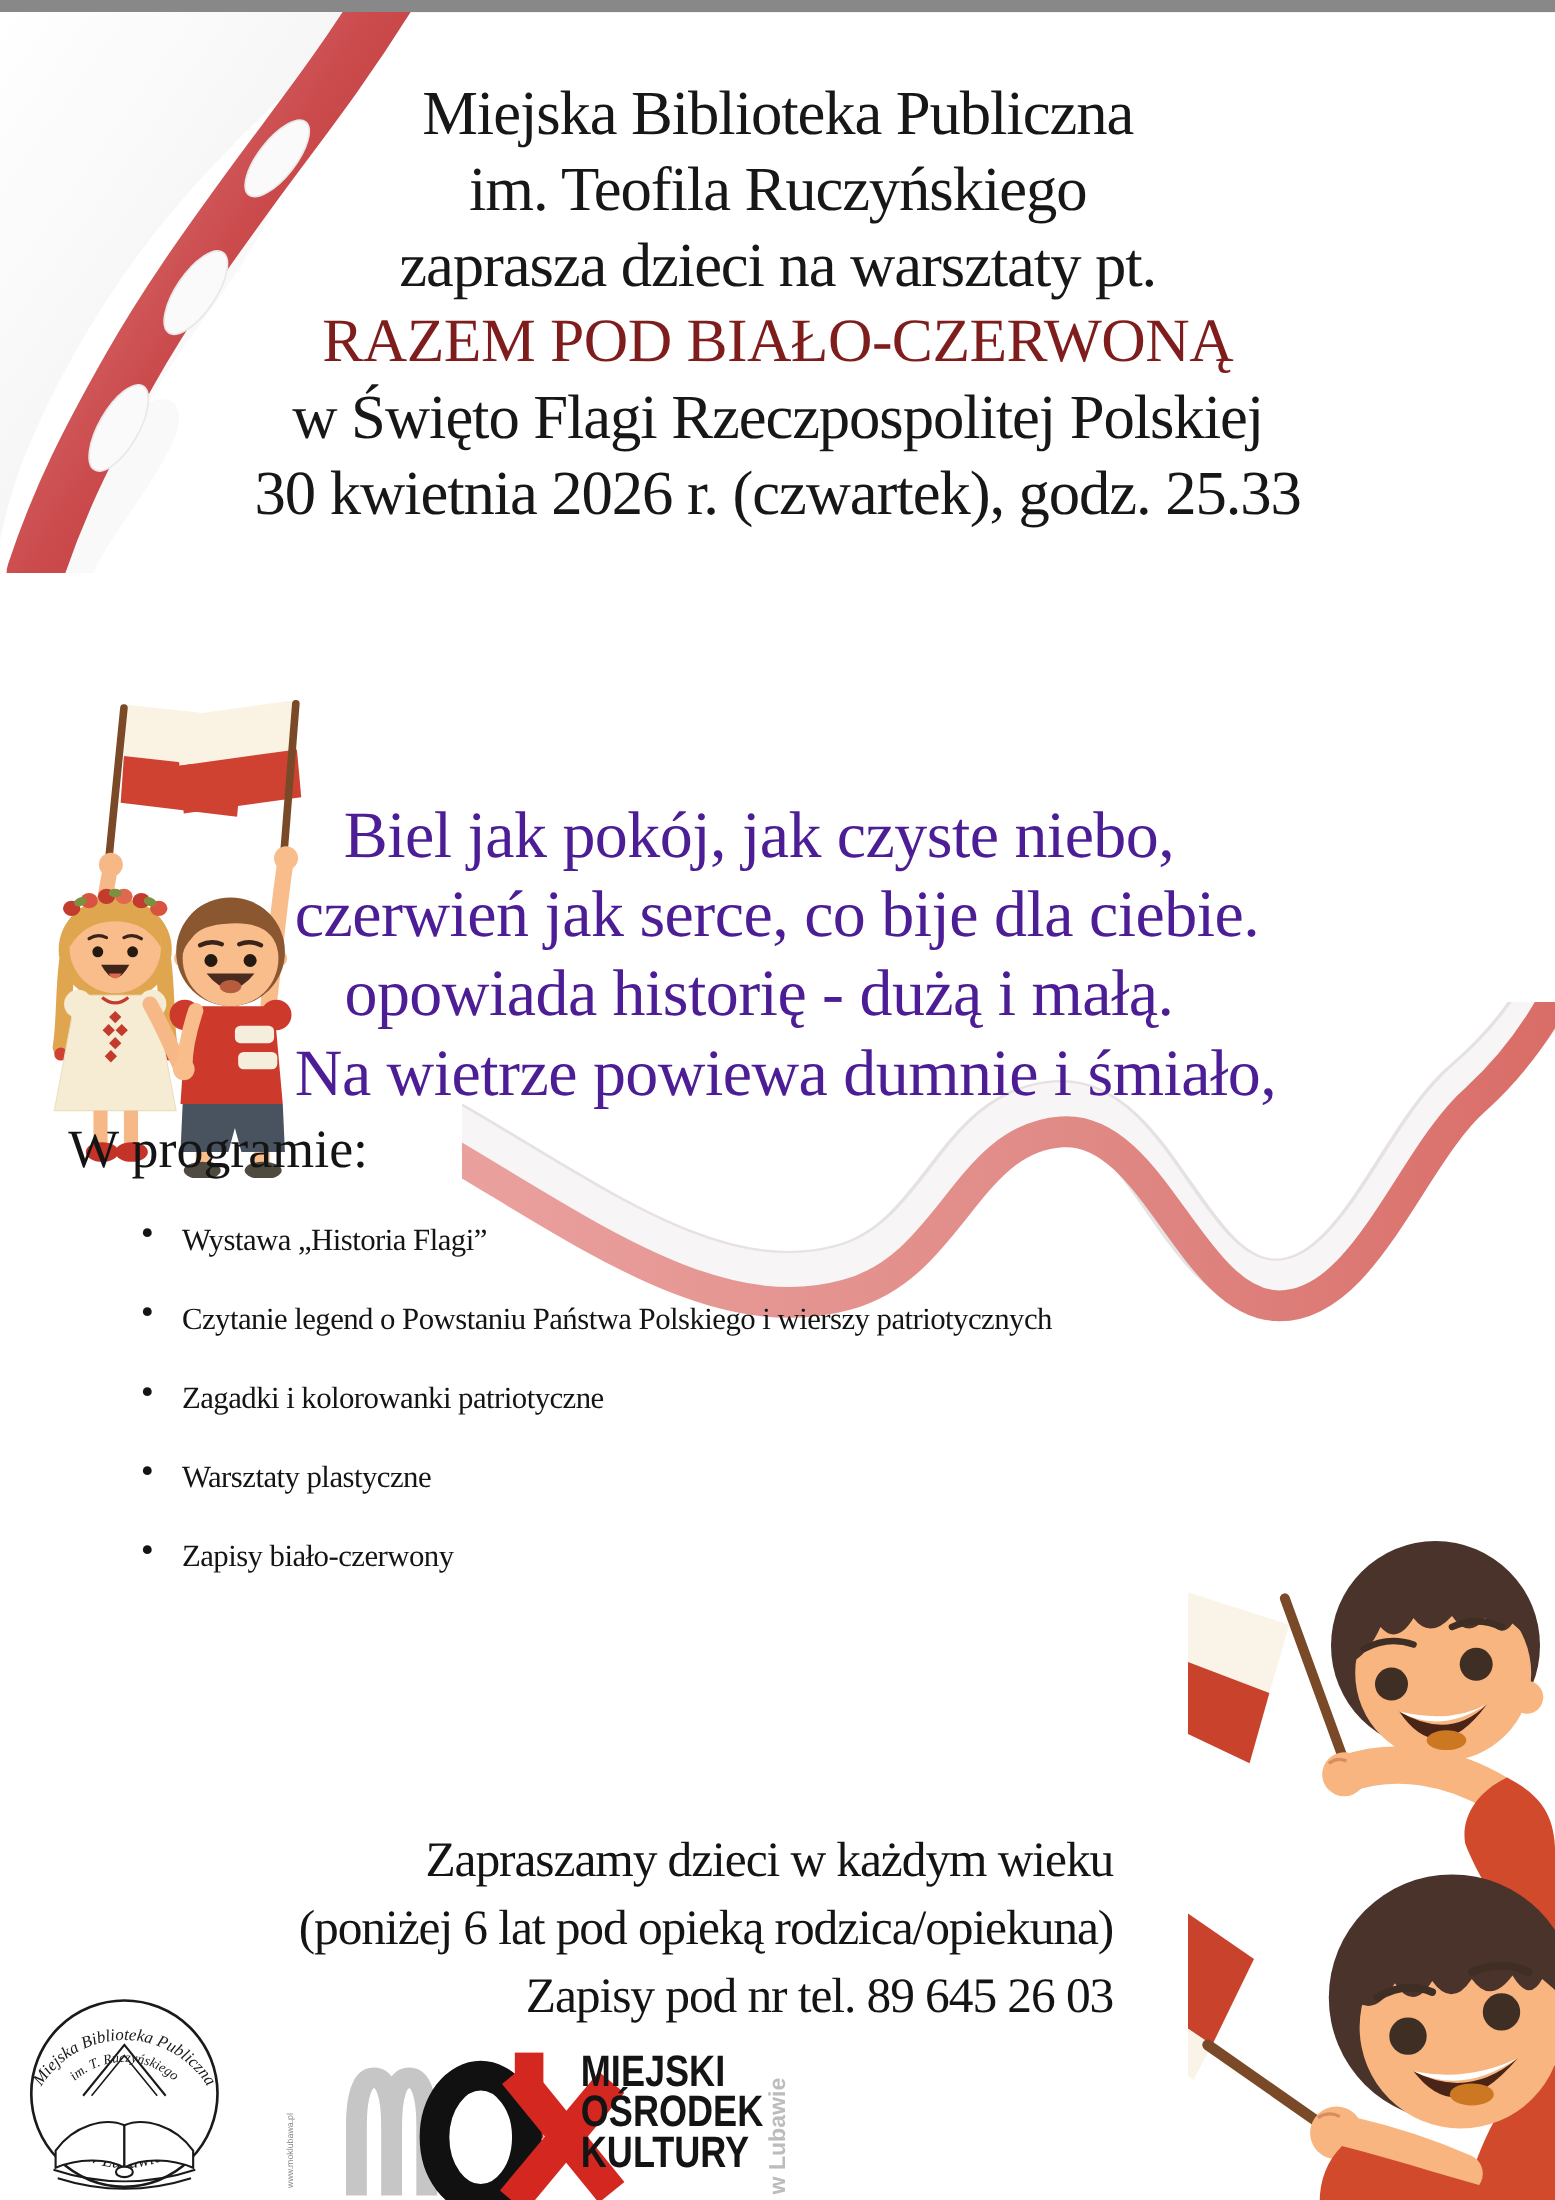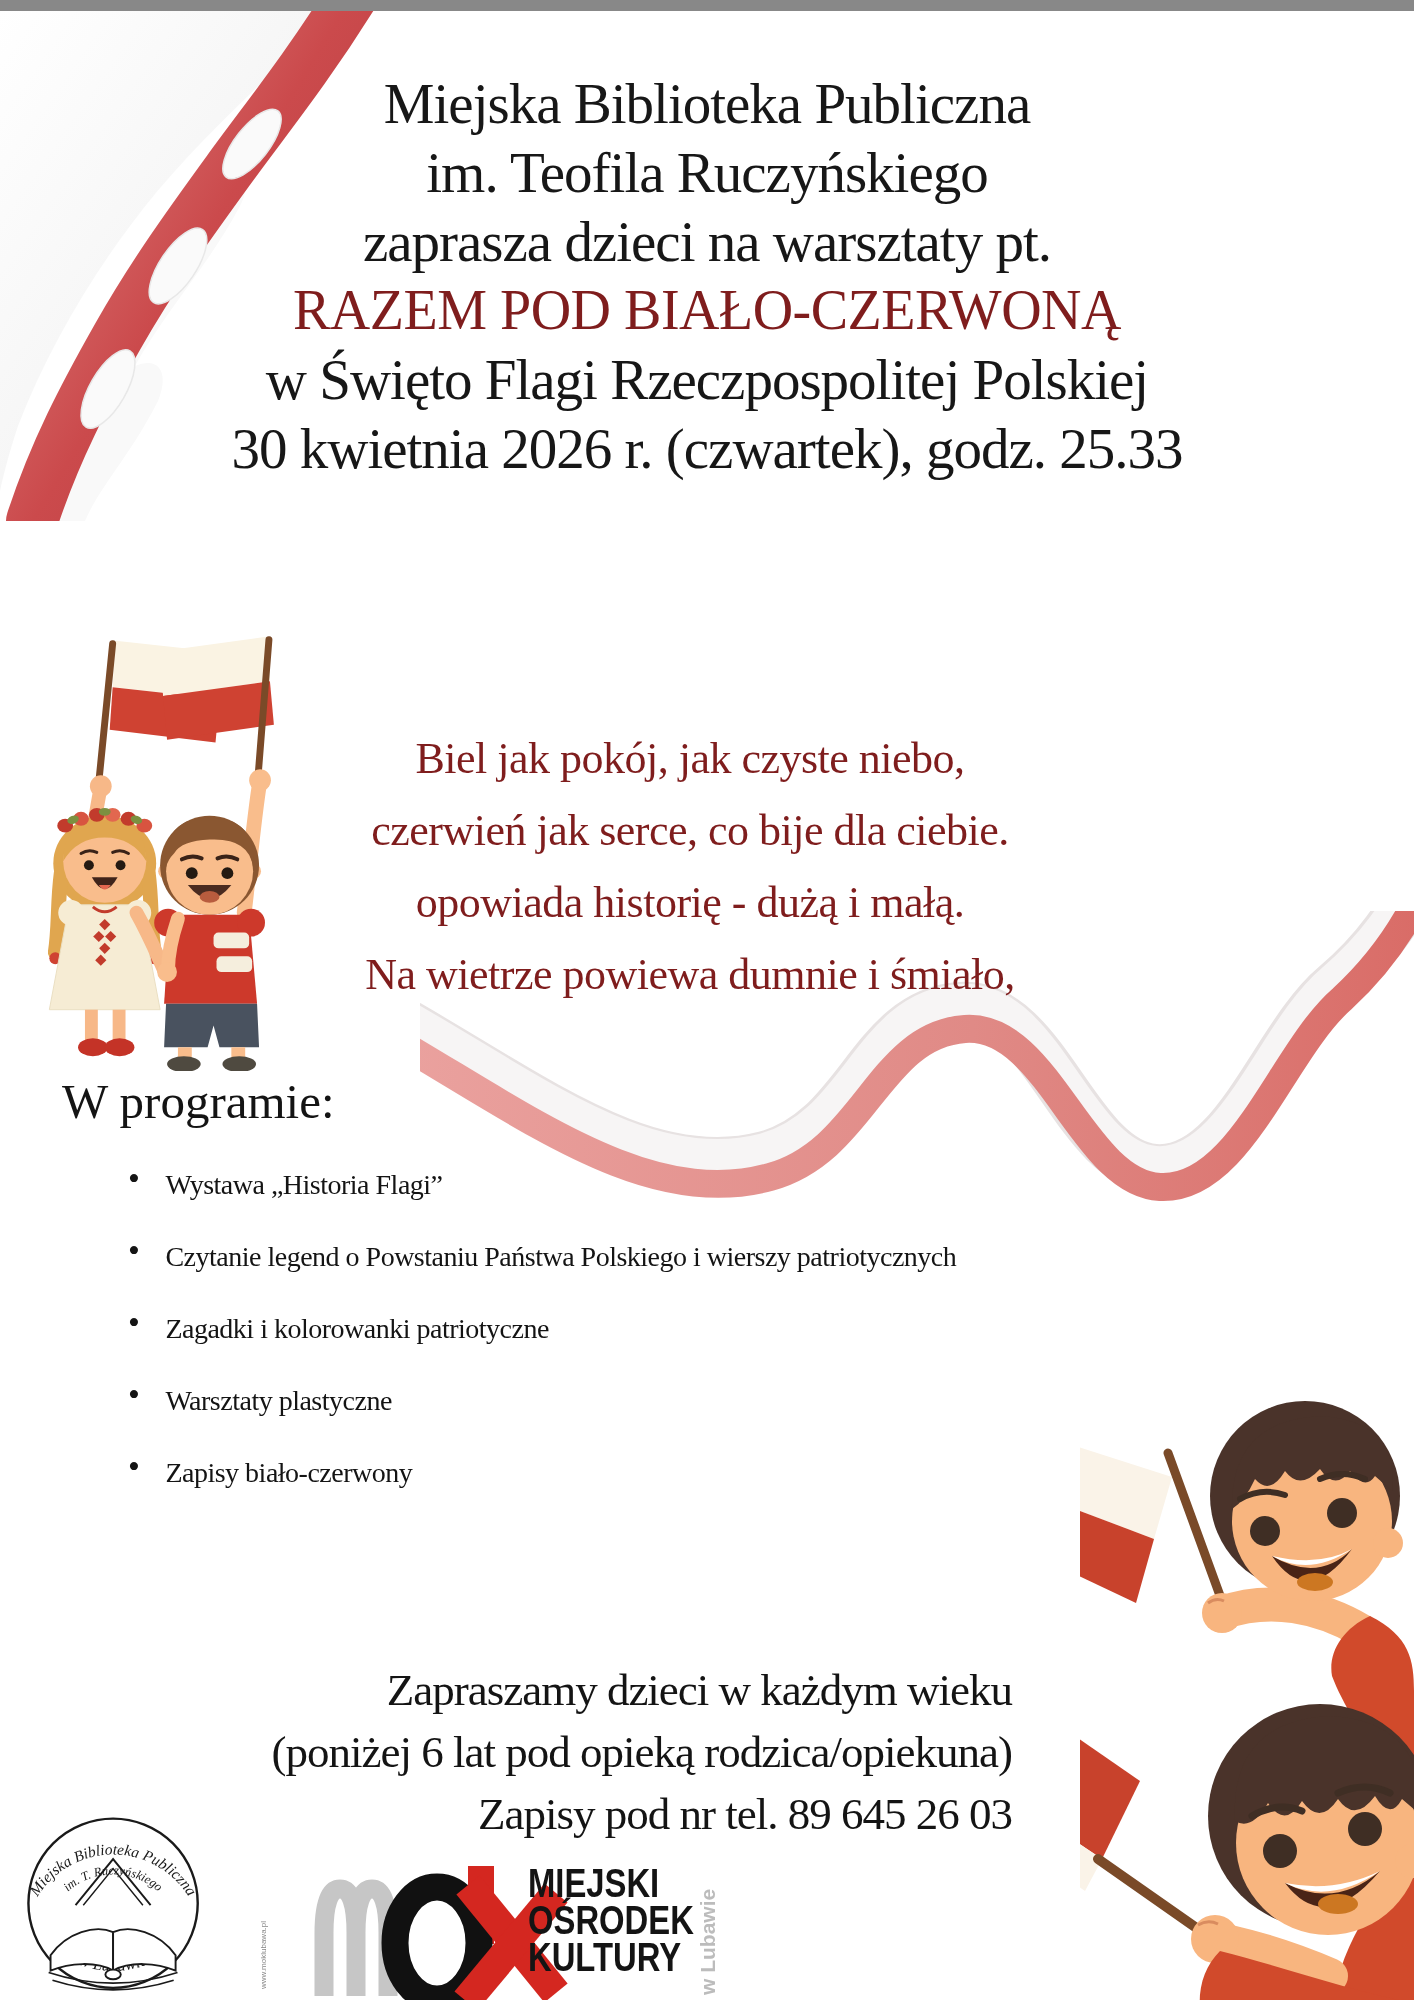--- a/index.html
+++ b/index.html
@@ -8,23 +8,23 @@
     background:#ffffff;overflow:hidden;
     font-family:"Liberation Serif",serif;color:#151515;
   }
   .abs{position:absolute;}
   
   .header-block{left:127px;top:58px;width:1160px;text-align:center;z-index:3;}
   .h-line{font-size:57px;line-height:69px;letter-spacing:-1px;white-space:nowrap;color:#171717;}
   .h-title{font-size:56px;line-height:69px;letter-spacing:-0.5px;white-space:nowrap;color:#7f1d1d;}
   
   .poem-block{left:268px;top:712px;width:844px;text-align:center;z-index:3;}
-  .poem-line{font-size:44px;line-height:72px;letter-spacing:-0.5px;white-space:nowrap;color:#7f1d1d;}
-  
-  .program-block{left:62px;top:1062px;width:962px;z-index:3;}
+  .poem-line{font-size:60px;line-height:72px;letter-spacing:-0.5px;white-space:nowrap;color:#4c1d95;}
+  
+  .program-block{left:62px;top:1005px;width:962px;z-index:3;}
   .prog-heading{font-size:49px;line-height:58px;margin-bottom:24px;color:#141414;}
   .prog-item{font-size:28px;line-height:56px;letter-spacing:-0.5px;margin:14px 0;
              text-indent:66px;color:#141414;}
   .prog-item::before{content:"\2022";font-size:34px;margin-right:26px;position:relative;top:-4px;}
   
   .invite-block{left:92px;top:1648px;width:920px;text-align:right;z-index:3;}
   .inv-line{font-size:45px;line-height:62px;letter-spacing:-1px;white-space:nowrap;color:#141414;}
   
   .deco{z-index:1;pointer-events:none;}
   .art{z-index:2;pointer-events:none;}

